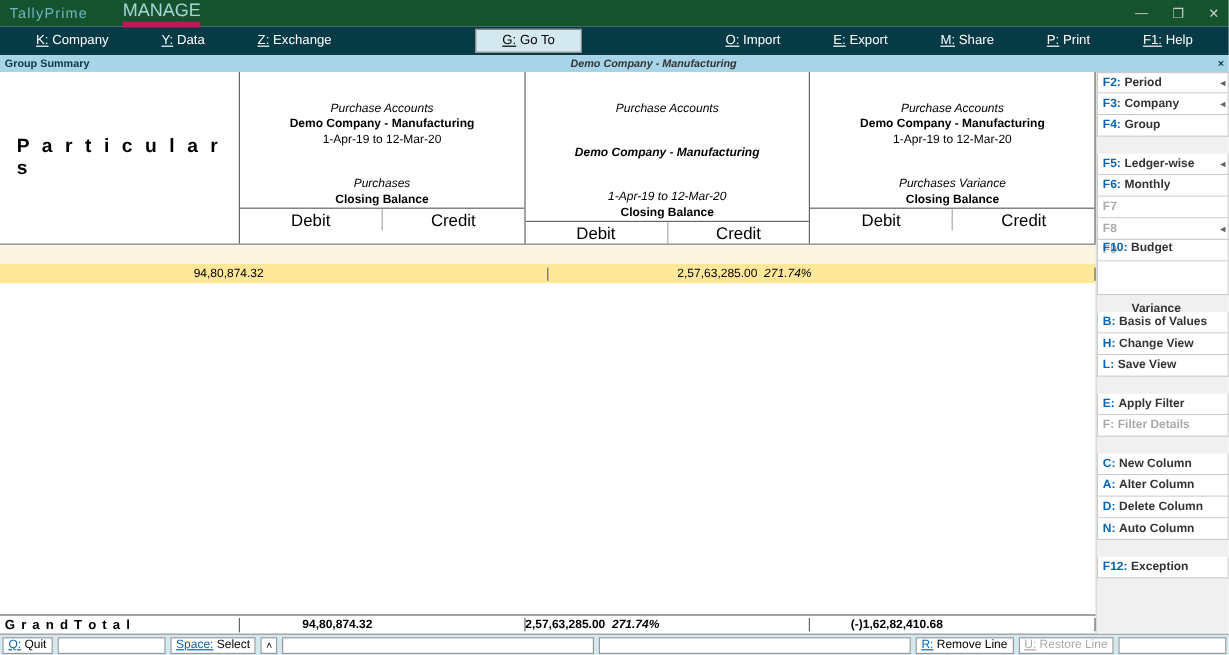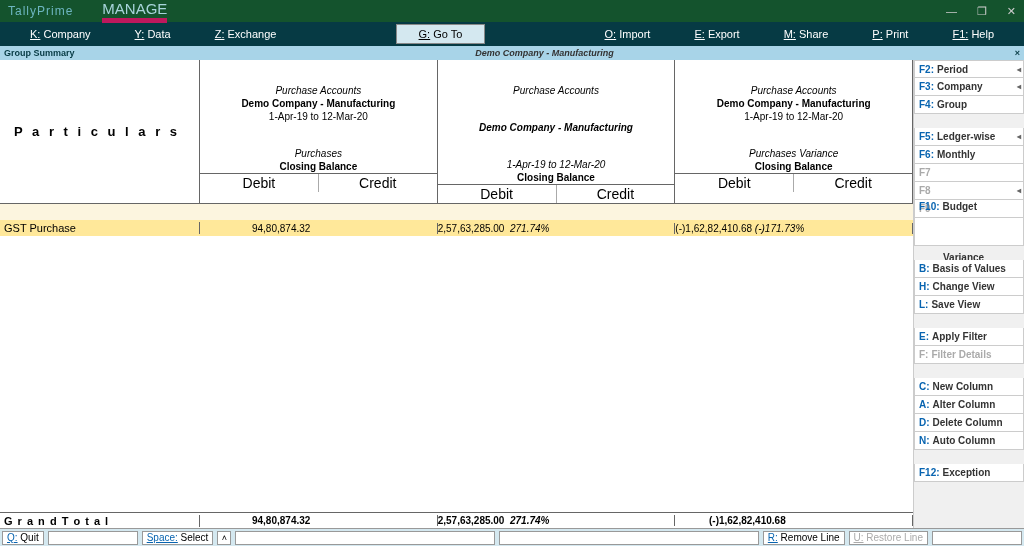--- a/index.html
+++ b/index.html
@@ -19,21 +19,21 @@
   
   .subtitle-bar { background: #a8d4e8; height: 14px; display: flex; align-items: center; font-size: 9px; color: #063a44; font-weight: bold; }
   .subtitle-bar .group-summary { padding-left: 4px; }
   .subtitle-bar .company-title { flex: 1; text-align: center; font-style: italic; color: #333; }
   .subtitle-bar .close-x { padding-right: 4px; font-weight: bold; cursor: pointer; }
   
   .main-layout { display: flex; height: calc(100% - 22px - 24px - 14px - 18px); }
   .left-area { flex: 1; display: flex; flex-direction: column; border-right: 1px solid #ccc; }
   
   .header-grid { display: flex; }
-  .col-particulars { width: 200px; border-right: 1px solid #666; display: flex; align-items: center; padding-left: 14px; font-weight: bold; letter-spacing: 3px; font-size: 13px; }
+  .col-particulars { width: 200px; border-right: 1px solid #666; display: flex; align-items: center; padding-left: 14px; font-weight: bold; letter-spacing: 3px; font-size: 16px; }
   .col-block { flex: 1; border-right: 1px solid #666; text-align: center; }
   .col-block .line { font-size: 10px; line-height: 13px; }
   .col-block .line.italic { font-style: italic; margin-top: 24px; }
   .col-block .line.bold { font-weight: bold; }
   .dc-row { display: flex; border-top: 1px solid #666; }
   .dc { flex: 1; text-align: center; font-size: 14px; padding: 1px 0; }
   .dc.left { border-right: 1px solid #aaa; }
   .header-grid-wrap { border-bottom: 1px solid #666; }
   
   .data-area { flex: 1; position: relative; }
@@ -147,31 +147,26 @@
         <div class="cell-block">
             <div class="cell-dc"></div>
             <div class="cell-dc"></div>
           </div>
         <div class="cell-block">
             <div class="cell-dc"></div>
             <div class="cell-dc"></div>
           </div>
       </div>
       <div class="data-row highlight">
-        <div class="cell-part">GST Purchase</div>
         <div class="cell-block">
             <div class="cell-dc">94,80,874.32</div>
             <div class="cell-dc"></div>
           </div>
         <div class="cell-block">
             <div class="cell-dc"><span>2,57,63,285.00</span>&nbsp;&nbsp;<i>271.74%</i></div>
-            <div class="cell-dc"></div>
-          </div>
-        <div class="cell-block">
-            <div class="cell-dc"><span>(-)1,62,82,410.68</span>&nbsp;<i>(-)171.73%</i></div>
             <div class="cell-dc"></div>
           </div>
       </div>
       <div style="position:absolute;bottom:0;left:0;right:0">
         <div class="total-row">
           <div class="cell-part" style="letter-spacing:1px">G r a n d   T o t a l</div>
           <div class="cell-block">
               <div class="cell-dc">94,80,874.32</div>
               <div class="cell-dc"></div>
             </div>

